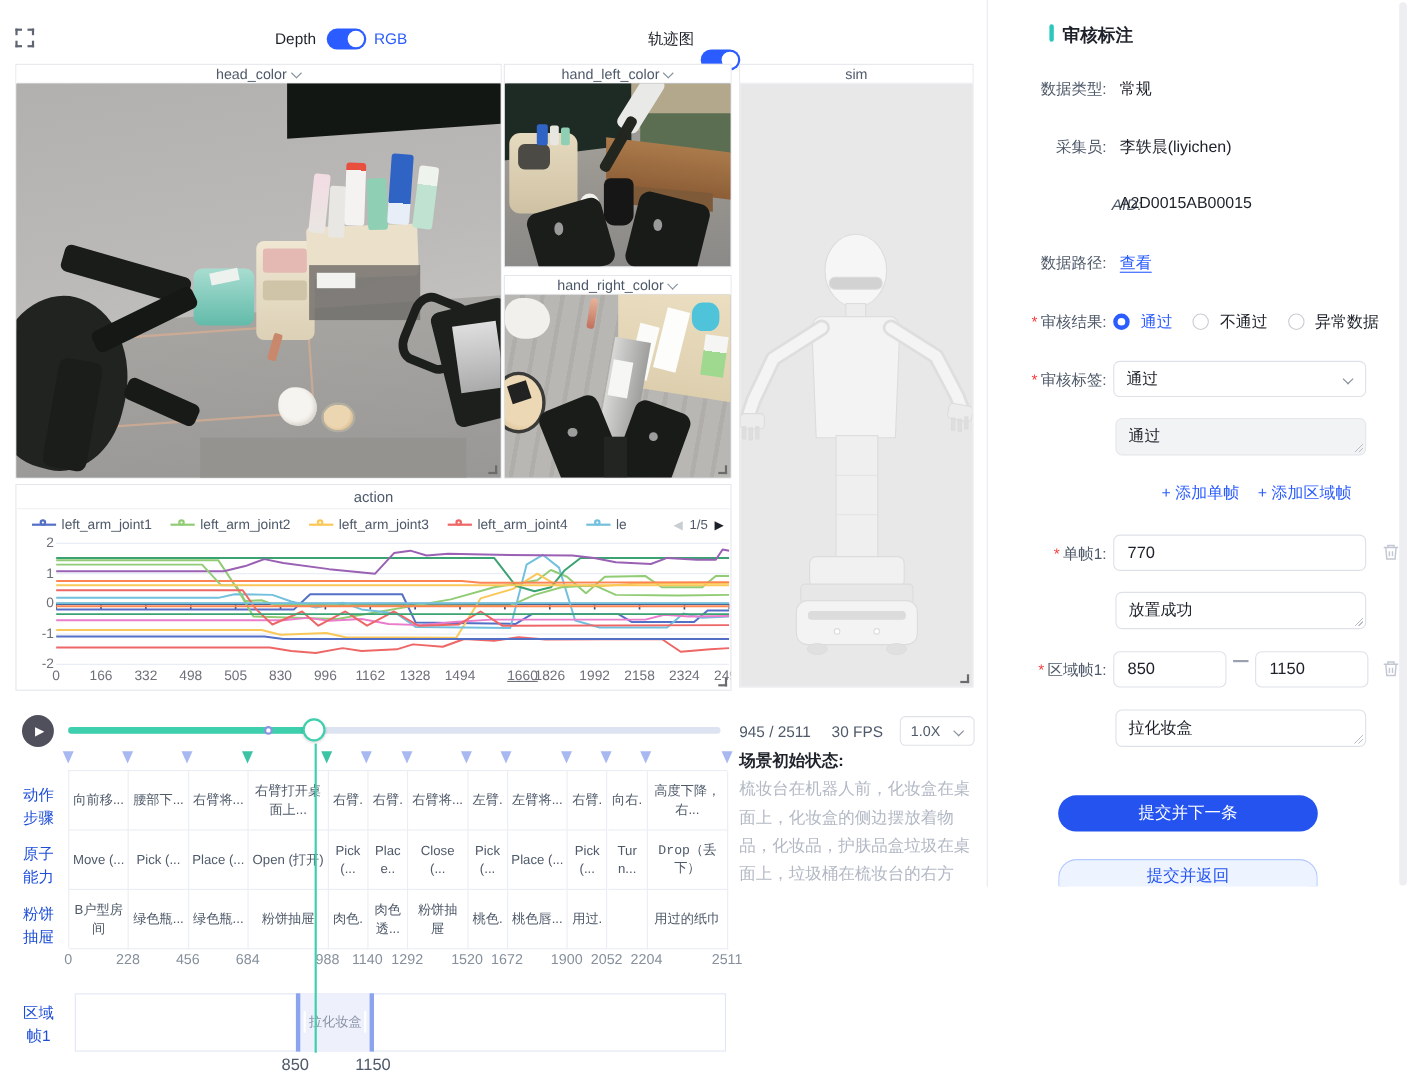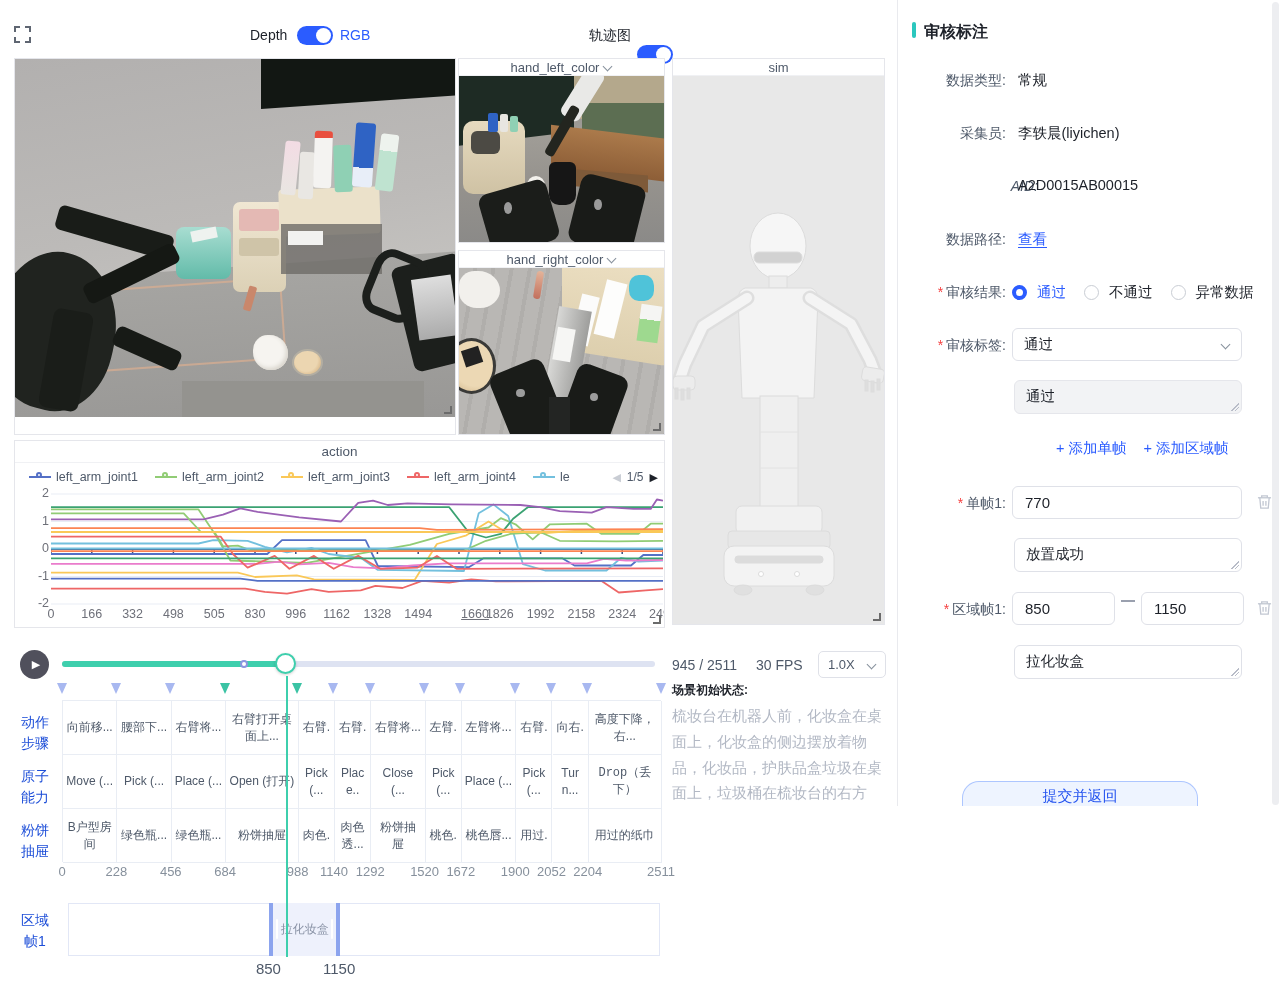--- a/index.html
+++ b/index.html
@@ -54,34 +54,34 @@
   
   .row-label { position:absolute; left:19px; width:32px; font-size:14px; color:#1d4ed8; text-align:center; line-height:21px; }
   #steps-table { position:absolute; left:62px; top:700px; width:599px; height:162px; border-top:1px solid #e9edf4; border-left:1px solid #e9edf4; }
   .st-col { position:absolute; top:0; height:162px; }
   .st-cell { position:absolute; left:0; width:100%; border-right:1px solid #e9edf4; border-bottom:1px solid #e9edf4; display:flex; align-items:center; justify-content:center; text-align:center; font-size:12px; color:#4e5969; line-height:17px; padding:2px 3px; overflow:hidden; }
   .st-cell.en { word-break:break-all; }
   .axis-lab { position:absolute; top:864px; font-size:13px; color:#86909c; transform:translateX(-50%); }
 
   
   #scene { left:672px; top:682px; width:222px; }
-  #scene h4 { font-size:12px; color:#1d2129; margin-bottom:4px; }
+  #scene h4 { font-size:15px; color:#1d2129; margin-bottom:4px; }
   #scene p { font-size:15px; color:#b2b8c4; line-height:1.72; }
 
   
   #region-track { left:68px; top:903px; width:592px; height:53px; border:1px solid #e2e7f6; background:#fff; position:absolute; }
   #region-block { position:absolute; top:-1px; height:53px; background:#eef1fc; border-left:4px solid #8ca4ee; border-right:4px solid #8ca4ee; display:flex; align-items:center; justify-content:center; font-size:12px; color:#8a93a6; cursor:grab; }
   .rb-handle { position:absolute; top:16px; width:2px; height:20px; background:#fff; border-radius:1px; }
   .region-num { position:absolute; top:960px; width:64px; text-align:center; font-size:15px; color:#4e5969; transform:translateX(-50%); }
   #playhead { position:absolute; width:2px; background:#3ecfad; }
 
   
   #divider { left:897px; top:0; width:1px; height:806px; background:#e9eaee; }
   #rscroll { left:1272px; top:2px; width:7px; height:803px; background:#edeef1; border-radius:4px; cursor:pointer; }
-  .sec-title { left:912px; top:22px; display:flex; gap:8px; }
+  .sec-title { left:954px; top:22px; display:flex; gap:8px; }
   .sec-bar { width:4px; height:16px; background:#2bc7be; border-radius:2px; }
   .sec-text { font-size:16px; font-weight:bold; color:#1d2129; }
   .f-label { position:absolute; width:100px; text-align:right; font-size:14px; color:#4e5969; }
   .f-label .req { color:#f53f3f; margin-right:3px; }
   .f-value { position:absolute; left:1018px; font-size:14.5px; color:#1d2129; }
   .link { color:#2b5cff; cursor:pointer; }
   .radio-row { position:absolute; left:1012px; display:flex; align-items:center; gap:10px; font-size:14.5px; }
   .radio { width:15px; height:15px; border-radius:50%; background:#fff; border:1.5px solid #c9cdd4; }
   .radio.sel { border:4.5px solid #2b5cff; }
   .radio-lab { margin-right:8px; color:#1d2129; }
@@ -115,20 +115,24 @@
   <div class="abs toggle" style="left:297px;top:26px;background:#2b5cff;">
       <span class="knob right"></span>
     </div>
   <div class="abs tb-label" style="left:340px;top:26px;color:#2b5cff;">RGB</div>
   <div class="abs tb-label" style="left:589px;top:26px;color:#1d2129;">轨迹图</div>
   <div class="abs toggle" style="left:637px;top:26px;background:#2b5cff;">
       <span class="knob right"></span>
     </div>
 
   <div class="panel" style="left:14px;top:58px;width:442px;height:377px;">
+    <div class="panel-head">
+      <span>head_color</span>
+        <span class="chev"></span>
+    </div>
     <div class="cam-body" style="height:358px;">
       <div class="art" style="inset:0;background:linear-gradient(170deg,#b2b0af 0%,#bcbab8 45%,#c7c5c2 75%);"></div>
       <div class="art" style="left:56%;top:-4%;width:46%;height:16%;background:#121713;transform:skewY(-4deg);"></div>
       <div class="art" style="left:-6%;top:58%;width:112%;height:48%;background:linear-gradient(#a6a5a2,#989795);transform:rotate(-4deg);"></div>
       <div class="art" style="left:9%;top:63%;width:52%;height:23%;border:2px solid #dcae90;opacity:.7;transform:rotate(-4deg);"></div>
       <div class="art" style="left:38%;top:90%;width:55%;height:12%;background:#94938f;"></div>
       <div class="art" style="left:36.5%;top:47%;width:12.5%;height:14.5%;background:linear-gradient(#a8ddd1,#62bba9);border-radius:8px;"></div>
       <div class="art" style="left:40%;top:47.5%;width:6%;height:3%;background:#eef2ef;transform:rotate(-12deg);"></div>
       <div class="art" style="left:49.5%;top:40%;width:12%;height:25%;background:linear-gradient(#f0e7d3,#dcd1b6);border-radius:7px;"></div>
       <div class="art" style="left:51%;top:42%;width:9%;height:6%;background:#e4b9b4;border-radius:3px;"></div>
@@ -563,15 +567,16 @@
         <path d="M1 4h14"></path>
         <path d="M5 4V2h6v2"></path>
         <path d="M3 4l1 11h8l1-11"></path>
         <path d="M6.5 7.5v5M9.5 7.5v5"></path>
       </g>
   </svg>
   <div class="txtarea white" style="top:645px;">
     <span>拉化妆盒</span><span class="grip"></span>
   </div>
 
+  <div class="btn-primary" style="top:723px;">提交并下一条</div>
   <div class="btn-secondary" style="top:781px;height:25px;border-radius:17px 17px 0 0;border-bottom:none;align-items:flex-start;padding-top:5px;">提交并返回</div>
 
 </div>
 
 </body></html>

